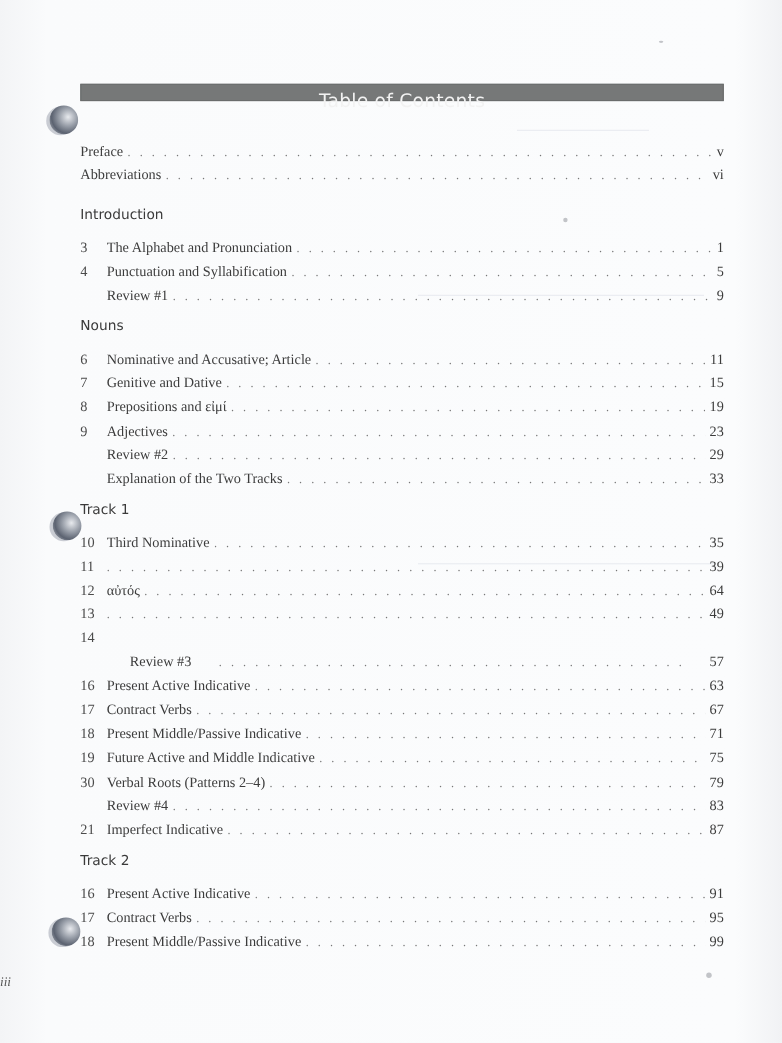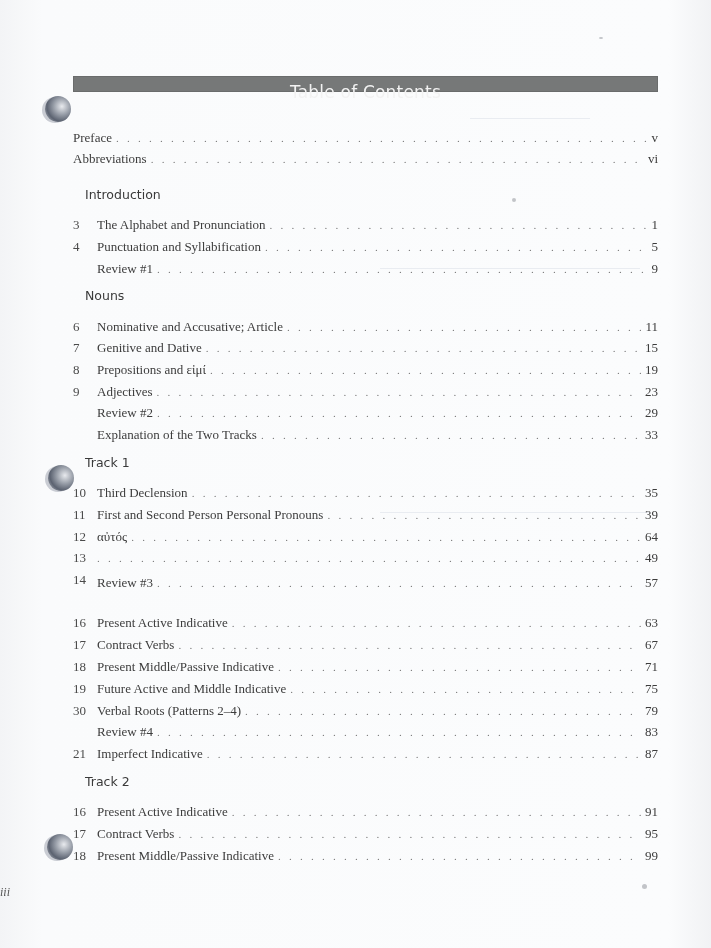--- a/index.html
+++ b/index.html
@@ -83,21 +83,21 @@
     }
     .row .page-num {
       flex: 0 0 auto;
       text-align: right;
       padding-left: 4px;
       color: #3c3c3c;
     }
     .row.plain .title { padding-left: 0; }
     .section {
       position: absolute;
-      left: 12px;
+      left: 0;
       font-family: "DejaVu Sans", "Liberation Sans", sans-serif;
       font-size: 12.5px;
       color: #3a3a3a;
       line-height: 18px;
     }
     .hole {
       position: absolute;
       width: 26px;
       height: 26px;
       border-radius: 50%;
@@ -215,48 +215,47 @@
       <span class="num"></span>
       <span class="title">Explanation of the Two Tracks</span>
       <span class="leader"></span>
       <span class="page-num">33</span>
     </div>
 
     <div class="section" style="top:454px;">Track 1</div>
 
     <div class="row" style="top:483px;">
       <span class="num">10</span>
-      <span class="title">Third Declension</span>
+      <span class="title">Third Nominative</span>
       <span class="leader"></span>
       <span class="page-num">35</span>
     </div>
     <div class="row" style="top:505px;">
       <span class="num">11</span>
-      <span class="title">First and Second Person Personal Pronouns</span>
       <span class="leader"></span>
       <span class="page-num">39</span>
     </div>
     <div class="row" style="top:527px;">
       <span class="num">12</span>
       <span class="title">αὐτός</span>
       <span class="leader"></span>
       <span class="page-num">64</span>
     </div>
     <div class="row" style="top:548px;">
       <span class="num">13</span>
       <span class="leader"></span>
       <span class="page-num">49</span>
     </div>
     <div class="row" style="top:570px;flex-direction:column;">
       <span class="num">14</span>
       <span class="title">Relative Pronoun</span>
       <span class="leader"></span>
       <span class="page-num">53</span>
     </div>
-    <div class="row" style="top:573px;">
+    <div class="row" style="top:591px;gap:21px;">
       <span class="num"></span>
       <span class="title">Review #3</span>
       <span class="leader"></span>
       <span class="page-num">57</span>
     </div>
     <div class="row" style="top:613px;">
       <span class="num">16</span>
       <span class="title">Present Active Indicative</span>
       <span class="leader"></span>
       <span class="page-num">63</span>

